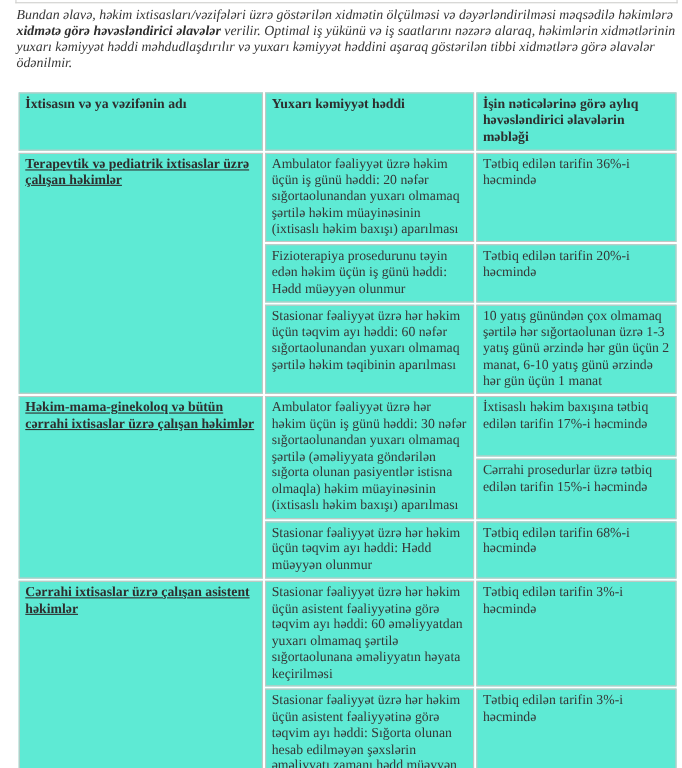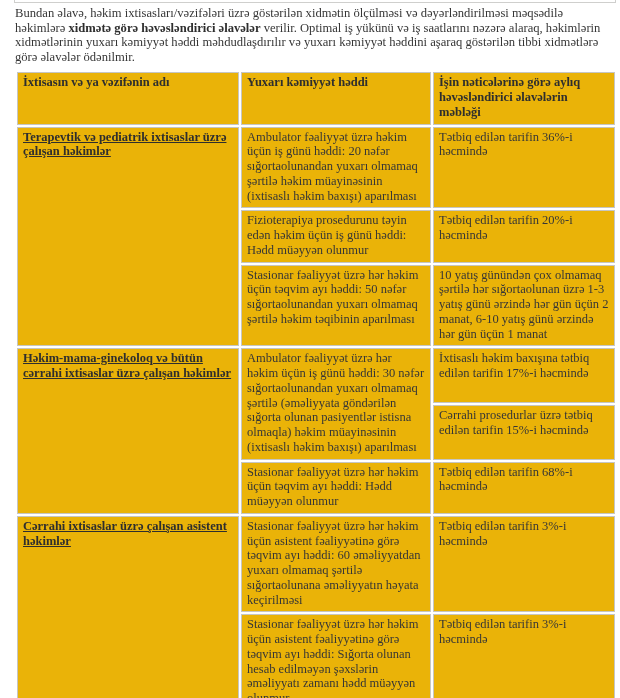--- a/index.html
+++ b/index.html
@@ -16,37 +16,38 @@
   }
   
   .top-cut {
     height: 2px;
     margin: 0 1px 3px 6px;
     border-left: 1px solid #cfcfcd;
     border-right: 1px solid #cfcfcd;
     border-bottom: 1px solid #cfcfcd;
   }
   .intro {
-    margin: 2px 2px 6px 7px;
+    margin: 2px 2px 18px 7px;
     font-size: 12.6px;
     line-height: 1.16;
     text-align: left;
+    font-style: italic;
   }
   .intro b { color: #2e2e2e; }
   table.benefits {
     margin-left: 7px;
     width: 602px;
     table-layout: fixed;
     border-collapse: separate;
     border-spacing: 2px;
     font-size: 12.5px;
   }
   table.benefits th, table.benefits td {
     border: 1px solid #c6c6c3;
-    background: #eab308;
+    background: #5eead4;
     vertical-align: top;
     text-align: left;
     padding: 2px 5px 4px 5px;
     line-height: 1.18;
     overflow: hidden;
   }
   table.benefits th { font-weight: bold; color: #2e2e2e; }
   td.section-name { font-weight: bold; color: #2e2e2e; text-decoration: underline; }
   col.c1 { width: 222px; }
   col.c2 { width: 190px; }
@@ -77,21 +78,21 @@
       <tr>
         <td class="section-name" rowspan="3">Terapevtik və pediatrik ixtisaslar üzrə çalışan həkimlər</td>
         <td>Ambulator fəaliyyət üzrə həkim üçün iş günü həddi: 20 nəfər sığortaolunandan yuxarı olmamaq şərtilə həkim müayinəsinin (ixtisaslı həkim baxışı) aparılması</td>
         <td>Tətbiq edilən tarifin 36%-i həcmində</td>
       </tr>
       <tr>
         <td>Fizioterapiya prosedurunu təyin edən həkim üçün iş günü həddi: Hədd müəyyən olunmur</td>
         <td>Tətbiq edilən tarifin 20%-i həcmində</td>
       </tr>
       <tr>
-        <td>Stasionar fəaliyyət üzrə hər həkim üçün təqvim ayı həddi: 50 nəfər sığortaolunandan yuxarı olmamaq şərtilə həkim təqibinin aparılması</td>
+        <td>Stasionar fəaliyyət üzrə hər həkim üçün təqvim ayı həddi: 60 nəfər sığortaolunandan yuxarı olmamaq şərtilə həkim təqibinin aparılması</td>
         <td>10 yatış günündən çox olmamaq şərtilə hər sığortaolunan üzrə 1-3 yatış günü ərzində hər gün üçün 2 manat, 6-10 yatış günü ərzində hər gün üçün 1 manat</td>
       </tr>
 
       <tr>
         <td class="section-name" rowspan="3">Həkim-mama-ginekoloq və bütün cərrahi ixtisaslar üzrə çalışan həkimlər</td>
         <td rowspan="2">Ambulator fəaliyyət üzrə hər həkim üçün iş günü həddi: 30 nəfər sığortaolunandan yuxarı olmamaq şərtilə (əməliyyata göndərilən sığorta olunan pasiyentlər istisna olmaqla) həkim müayinəsinin (ixtisaslı həkim baxışı) aparılması</td>
         <td>İxtisaslı həkim baxışına tətbiq edilən tarifin 17%-i həcmində</td>
       </tr>
       <tr>
         <td>Cərrahi prosedurlar üzrə tətbiq edilən tarifin 15%-i həcmində</td>

